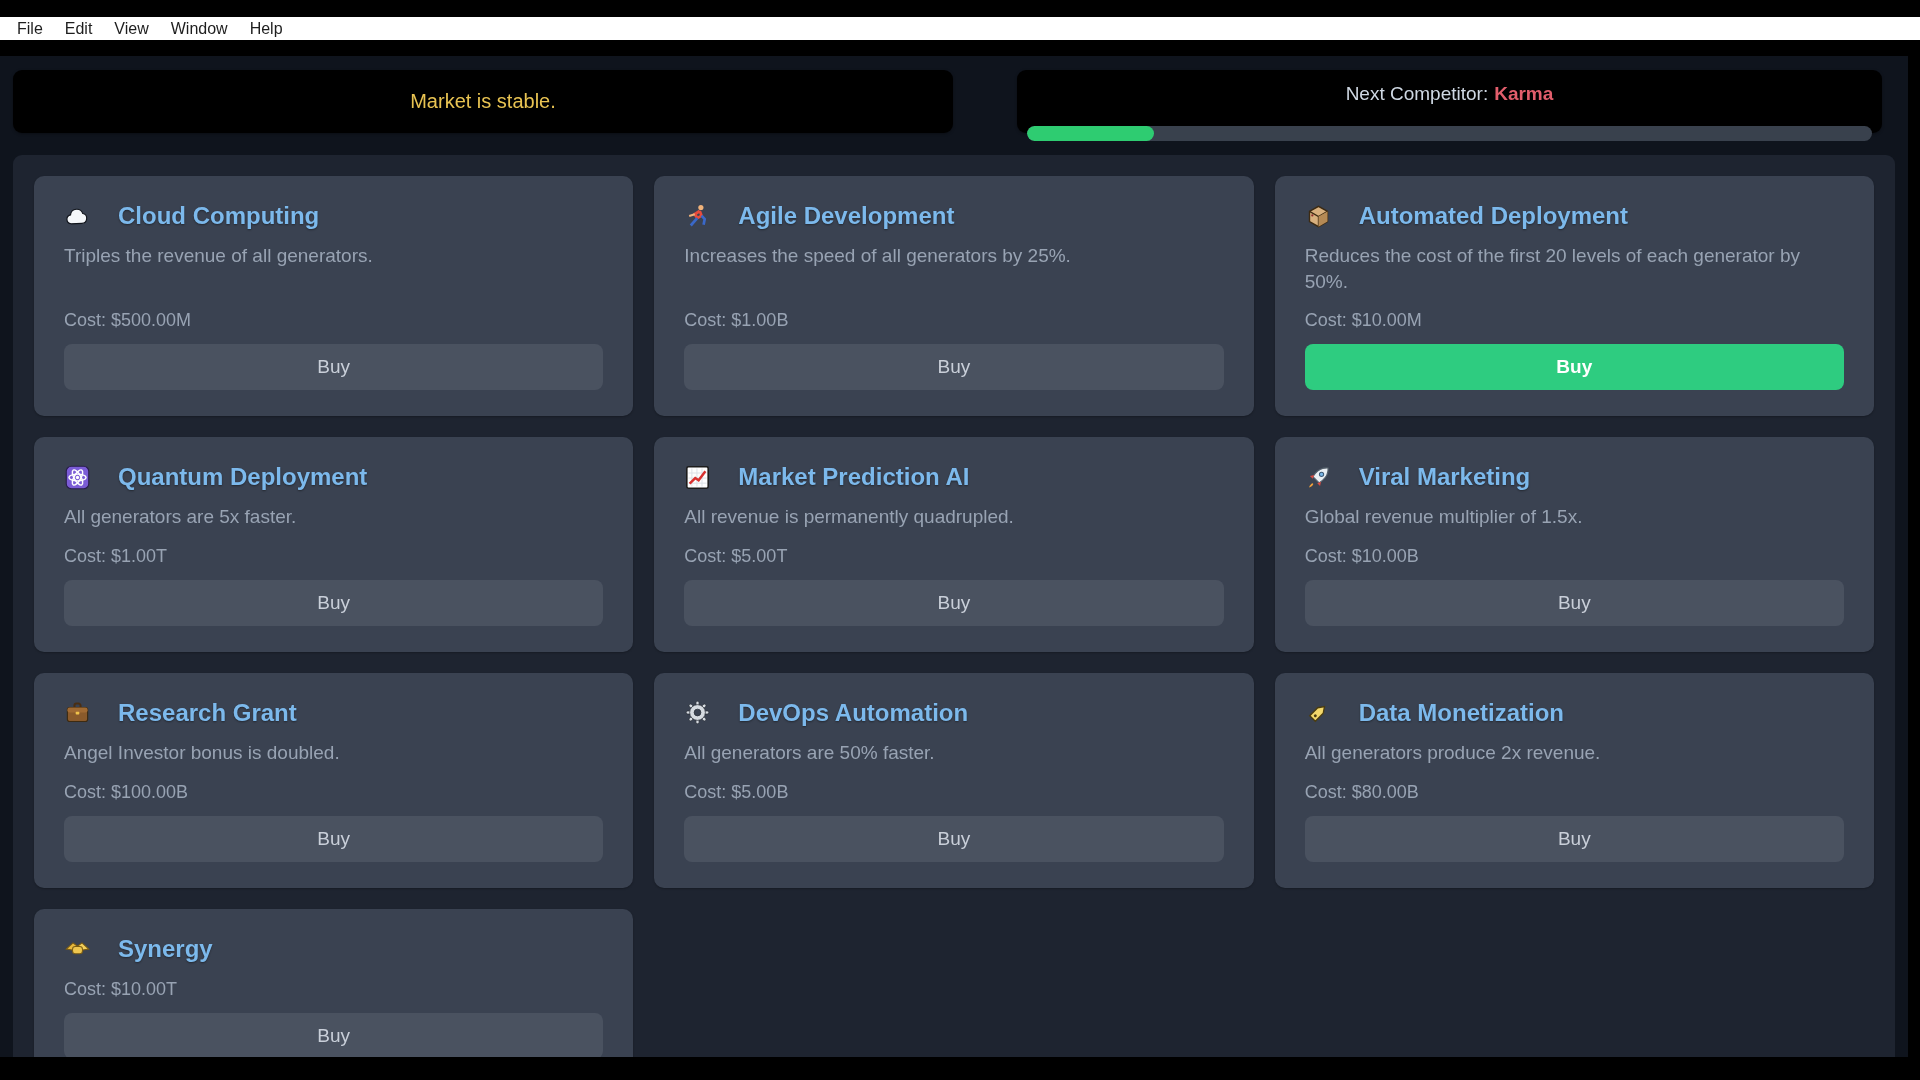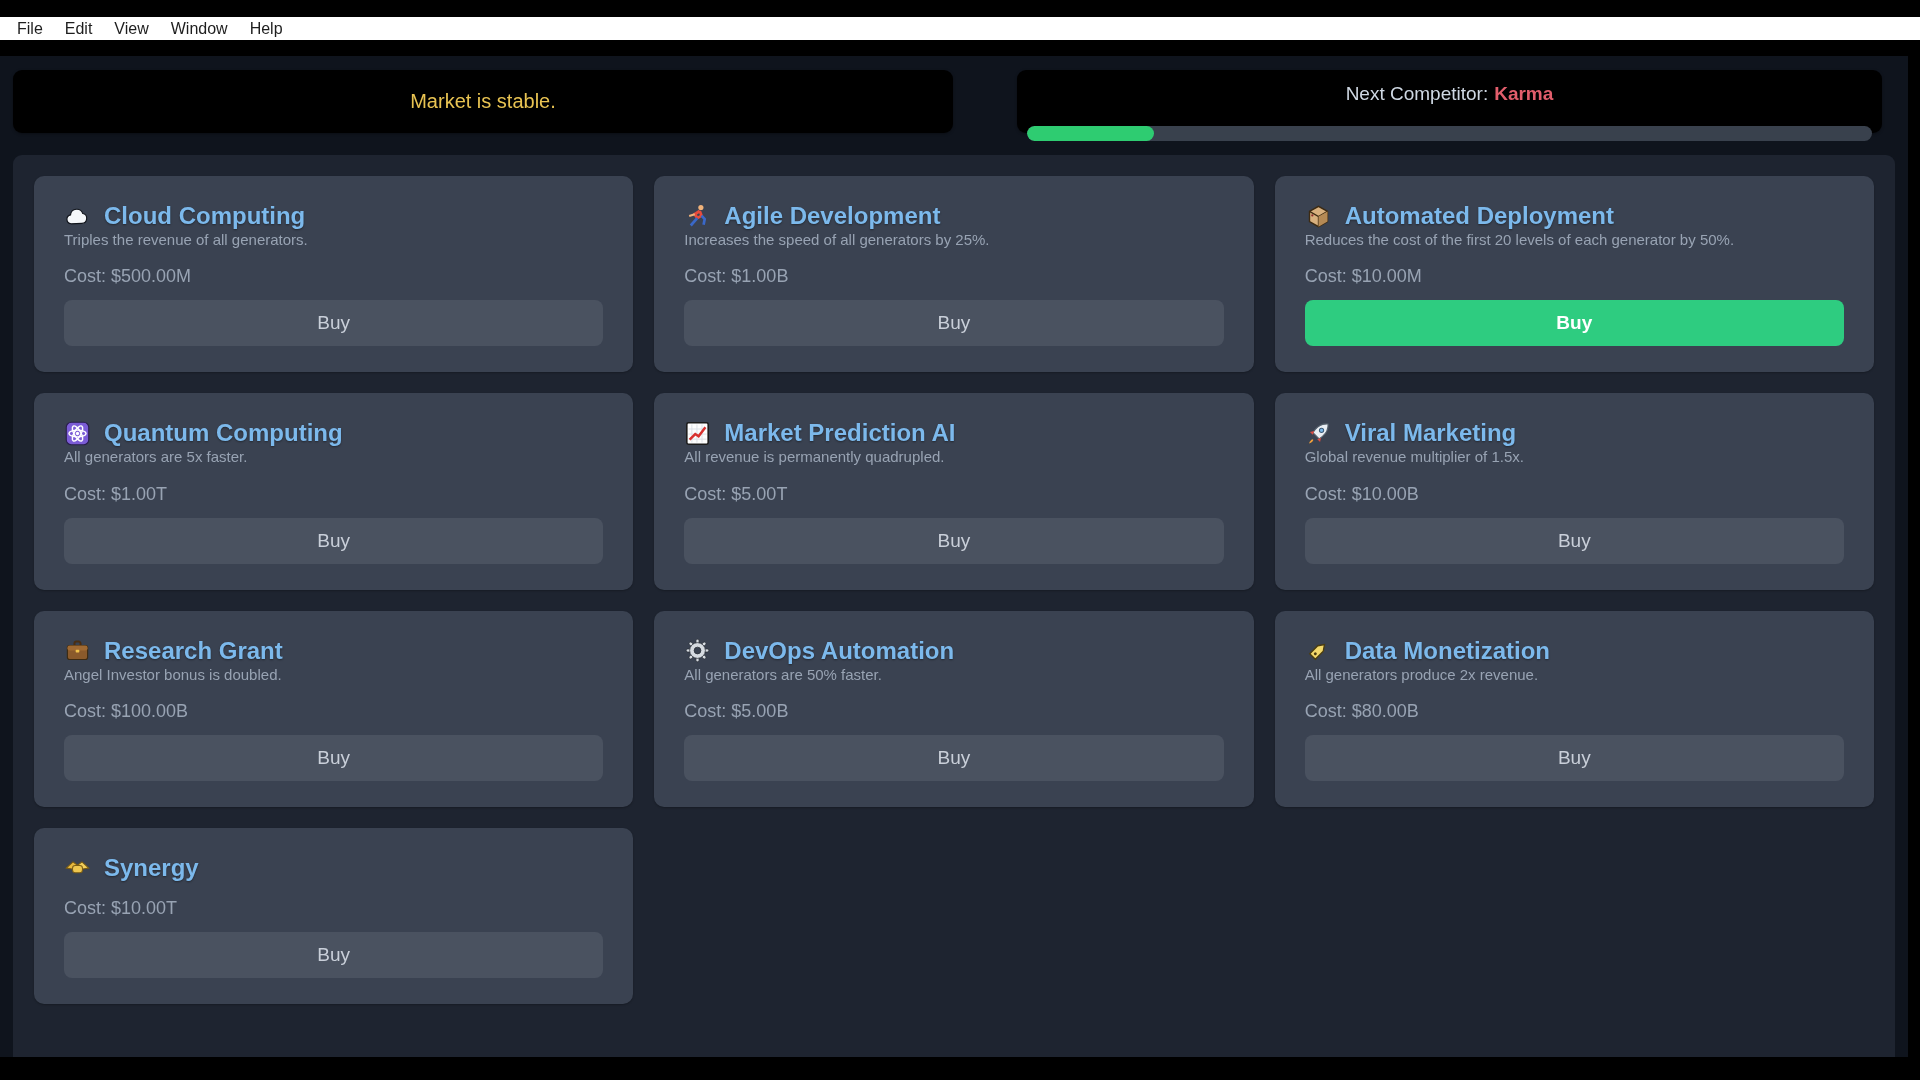--- a/index.html
+++ b/index.html
@@ -48,29 +48,29 @@
     padding:21px;
     display:grid; grid-template-columns:repeat(3,1fr); gap:21px;
     align-content:start;
   }
   .card {
     background:#3a4251; border-radius:10px;
     padding:26px 30px 26px 30px;
     display:flex; flex-direction:column;
     box-shadow:0 1px 2px rgba(0,0,0,.25);
   }
-  .card-title-row { display:flex; align-items:center; gap:13px; }
+  .card-title-row { display:flex; align-items:center; gap:27px; }
   .card-icon { width:27px; height:27px; flex:0 0 auto; display:inline-flex; }
   .card-icon svg { width:27px; height:27px; }
   .card-title {
     font-size:24px; font-weight:bold; color:#7cb9ec;
     text-shadow:0 1px 2px rgba(0,0,0,.4);
   }
   .card-desc {
-    font-size:15px; line-height:1.35; color:#98a3b3; flex:1 1 auto;
+    margin-top:13px; font-size:19px; line-height:1.35; color:#98a3b3; flex:1 1 auto;
   }
   .card-cost { margin:16px 0 13px 0; font-size:18px; color:#98a3b3; }
   .buy-button {
     height:46px; width:100%; border:none; border-radius:8px;
     font-family:"Liberation Sans",sans-serif; font-size:19px;
     background:#4a5260; color:#c9cfd9; cursor:pointer;
   }
   .buy-button.affordable {
     background:#2ecc80; color:#ffffff; font-weight:bold;
   }
@@ -155,21 +155,21 @@
             <svg viewBox="0 0 24 24">
               <rect x="2" y="2" width="20" height="20" rx="4.5" fill="#7b5cd6" stroke="#2a1f4d" stroke-width="1"></rect>
               <g stroke="#ffffff" stroke-width="1.3" fill="none">
                 <ellipse cx="12" cy="12" rx="7.6" ry="3"></ellipse>
                 <ellipse cx="12" cy="12" rx="7.6" ry="3" transform="rotate(60 12 12)"></ellipse>
                 <ellipse cx="12" cy="12" rx="7.6" ry="3" transform="rotate(120 12 12)"></ellipse>
               </g>
               <circle cx="12" cy="12" r="1.5" fill="#ffffff"></circle>
             </svg>
           </span>
-      <span class="card-title">Quantum Computing</span>
+      <span class="card-title">Quantum Deployment</span>
     </div>
     <div class="card-desc">All generators are 5x faster.</div>
     <div class="card-cost">Cost: $1.00T</div>
     <button class="buy-button">Buy</button>
   </div>
       <div class="card">
     <div class="card-title-row">
       <span class="card-icon">
             <svg viewBox="0 0 24 24">
               <rect x="2.5" y="2.5" width="19" height="19" rx="1.5" fill="#fdfdfd" stroke="#1c1c1c" stroke-width="1.4"></rect>

